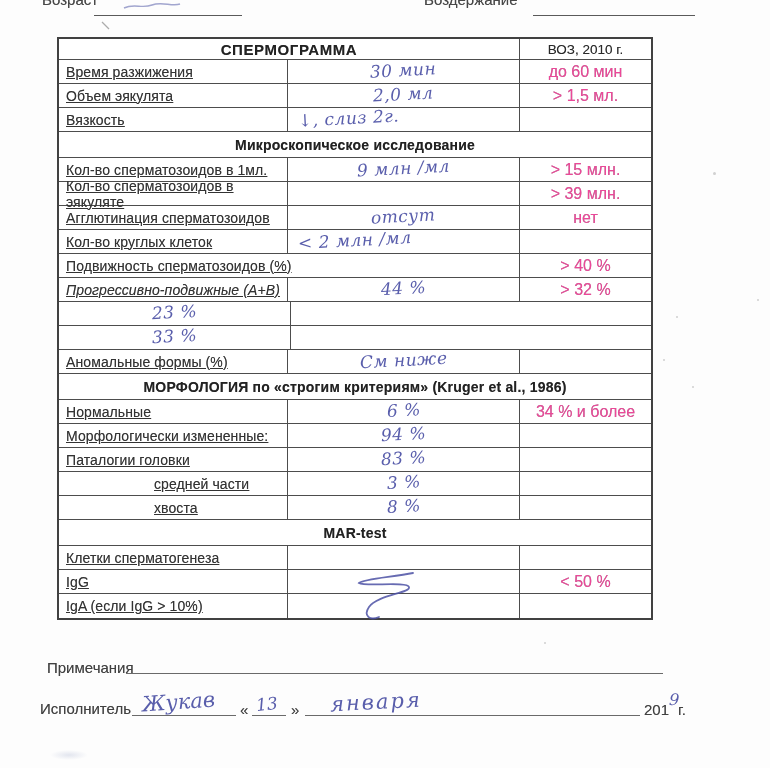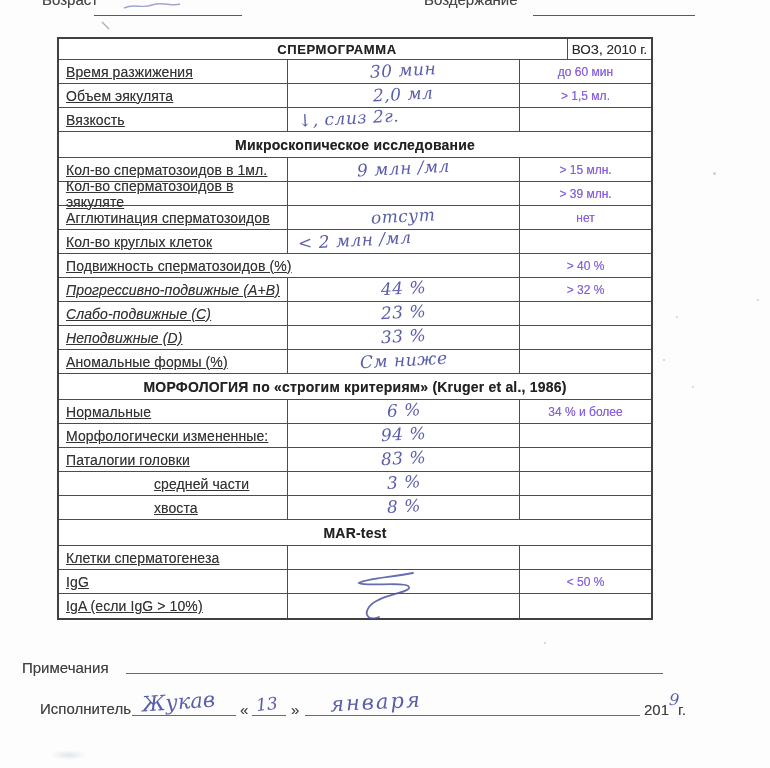--- a/index.html
+++ b/index.html
@@ -30,22 +30,22 @@
   .c-label{ width:229px; border-right:1.5px solid var(--line); padding-left:7px; }
   .c-value{ width:232px; border-right:1.5px solid var(--line); justify-content:center; }
   .c-value.left{ justify-content:flex-start; padding-left:10px; }
   .c-norm{ flex:1; justify-content:center; }
   .c-span2{ width:461px; border-right:1.5px solid var(--line); justify-content:center; }
   .c-span2.lblspan{ justify-content:flex-start; padding-left:7px; }
   .c-full{ flex:1; justify-content:center; }
   .lbl{ font-size:14px; color:#333; letter-spacing:.1px;text-decoration:underline; }
   .lbl.it{ font-style:italic; }
   .lbl.ind{ padding-left:95px; }
-  .nrm{ font-size:12px; color:#8b5cf6; }
-  .tt{ font-weight:bold; font-size:13px; letter-spacing:.6px; color:#222;margin-left:48px; }
+  .nrm{ font-size:16px; color:#ec4899; }
+  .tt{ font-weight:bold; font-size:15px; letter-spacing:.6px; color:#222; }
   .norm-tt{ font-size:13.5px; color:#2a2a2a; }
   .sect{ font-weight:bold; font-size:14px; color:#222; letter-spacing:.2px; }
 
   
   .ink{
     font-family:"DejaVu Serif", serif; font-style:italic;
     color:var(--ink); font-size:17px; letter-spacing:.5px; white-space:nowrap;
     transform:rotate(-3deg) translateY(-1px); opacity:.92; line-height:1;
   }
   .ink-abs{ position:absolute; font-family:"DejaVu Serif", serif; font-style:italic;
@@ -134,28 +134,26 @@
       <div class="cell c-norm nrm printed">&gt; 40 %</div>
     </div>
     <div class="trow row">
       <div class="cell c-label lbl printed it">Прогрессивно-подвижные (A+B)</div>
       <div class="cell c-value">
         <span class="ink">44 %</span>
       </div>
       <div class="cell c-norm nrm printed">&gt; 32 %</div>
     </div>
     <div class="trow row">
-      <div class="cell c-label lbl printed it">Слабо-подвижные (C)</div>
       <div class="cell c-value">
         <span class="ink">23 %</span>
       </div>
       <div class="cell c-norm nrm printed"></div>
     </div>
     <div class="trow row">
-      <div class="cell c-label lbl printed it">Неподвижные (D)</div>
       <div class="cell c-value">
         <span class="ink">33 %</span>
       </div>
       <div class="cell c-norm nrm printed"></div>
     </div>
     <div class="trow row">
       <div class="cell c-label lbl printed">Аномальные формы (%)</div>
       <div class="cell c-value">
         <span class="ink">См ниже</span>
       </div>
@@ -216,21 +214,21 @@
       <div class="cell c-label lbl printed">IgA (если IgG &gt; 10%)</div>
       <div class="cell c-value"></div>
       <div class="cell c-norm nrm printed"></div>
     </div>
   </div>
 
 <svg class="mar-ink" style="position:absolute;left:355px;top:566px;" width="64" height="56">
   <path d="M58 7 C38 11 8 13 4 17 C10 21 52 15 54 21 C56 27 22 29 14 41 C8 50 15 55 24 51" stroke="#4c51a5" stroke-width="1.8" fill="none" opacity=".85" stroke-linecap="round"></path>
 </svg>
 
-<div class="foot-label printed" style="left:22px;top:659px;">Примечания</div>
+<div class="foot-label printed" style="left:47px;top:659px;">Примечания</div>
 <div class="field-line" style="left:126px;top:673px;width:537px;border-bottom-color:#6a6a6a;"></div>
 
 <div class="foot-label printed" style="left:40px;top:700px;">Исполнитель</div>
 <div class="field-line" style="left:132px;top:715px;width:104px;border-bottom-color:#6a6a6a;"></div>
 <span class="ink-abs" style="left:142px;top:692px;font-size:21px;transform:rotate(-4deg);">Жукав</span>
 
 <span class="foot-label printed" style="left:240px;top:701px;">«</span>
 <div class="field-line" style="left:252px;top:715px;width:34px;border-bottom-color:#6a6a6a;"></div>
 <span class="ink-abs" style="left:256px;top:696px;font-size:17px;transform:rotate(-6deg);">13</span>
 <span class="foot-label printed" style="left:291px;top:701px;">»</span>

